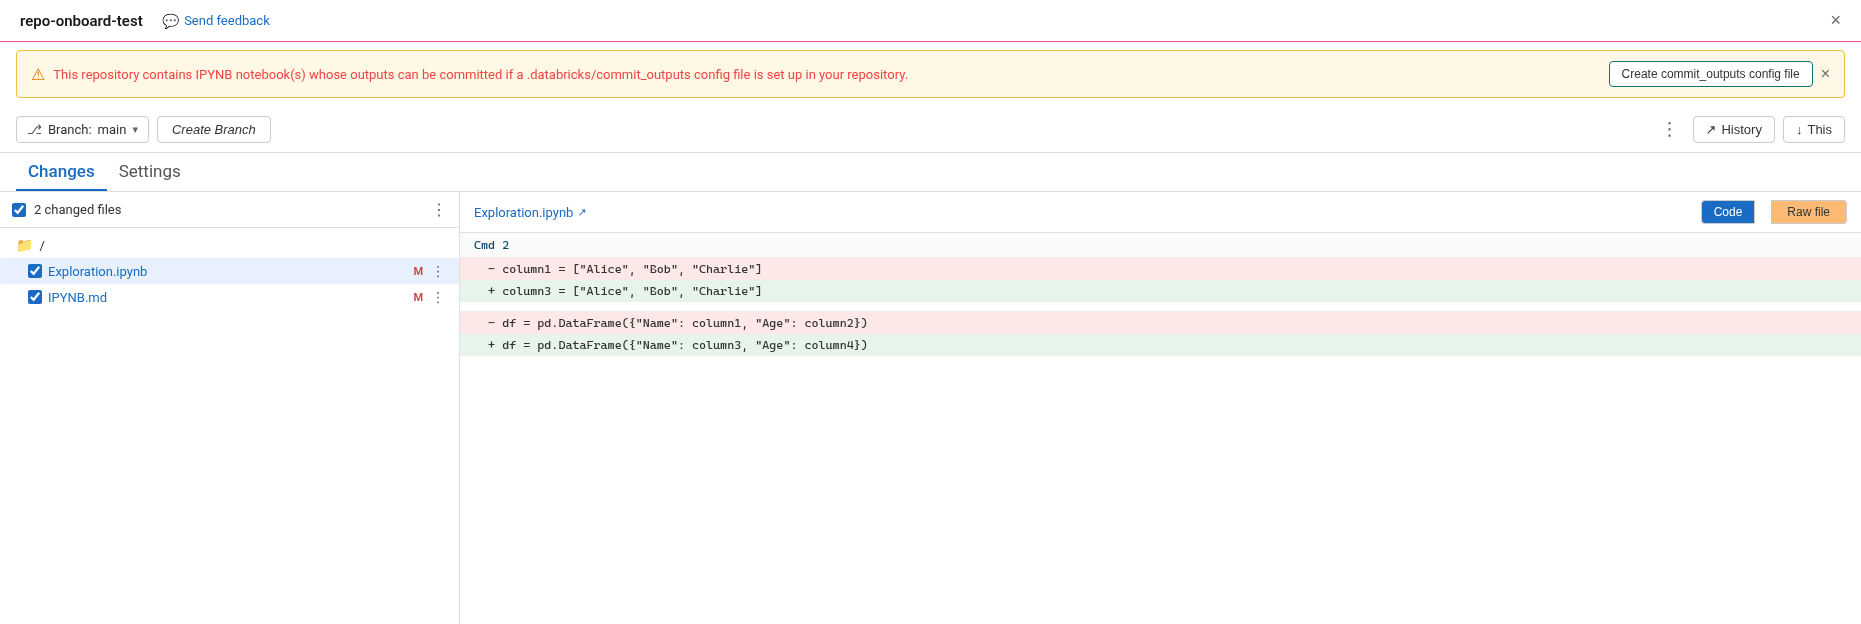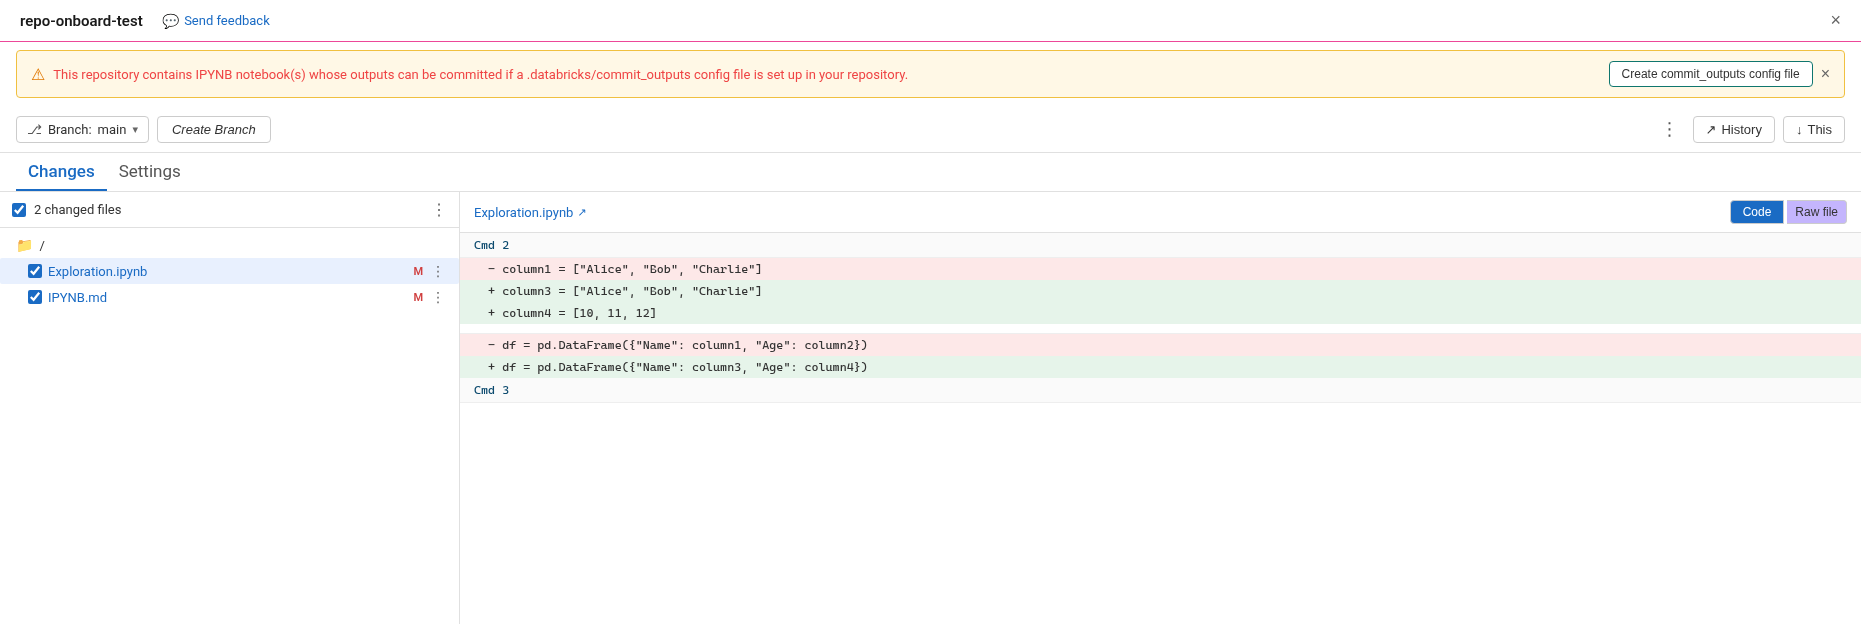--- a/index.html
+++ b/index.html
@@ -55,23 +55,23 @@
     .file-checkbox { width: 14px; height: 14px; accent-color: #1a6bc4; }
     .file-name { flex: 1; color: #1a6bc4; }
     .file-status { font-size: 11px; color: #d04040; font-weight: 600; margin-left: auto; }
     .file-item-more { background: none; border: none; cursor: pointer; font-size: 14px; color: #666; padding: 0 2px; }
 
     
     .right-panel { flex: 1; display: flex; flex-direction: column; overflow: hidden; }
     .right-panel-header { display: flex; align-items: center; padding: 8px 14px; border-bottom: 1px solid #e0e0e0; gap: 8px; }
     .file-link { color: #1a6bc4; font-size: 13px; text-decoration: none; display: flex; align-items: center; gap: 4px; cursor: pointer; }
     .external-link-icon { font-size: 11px; }
-    .right-panel-actions { margin-left: auto; display: flex; gap: 3px; }
+    .right-panel-actions { margin-left: auto; display: flex; gap: 16px; }
     .code-btn { border: 1px solid #ccc; border-radius: 4px 0 0 4px; padding: 4px 12px; font-size: 12px; cursor: pointer; background: #1a6bc4; color: #fff; }
-    .raw-btn { border: 1px solid #ccc; border-left: none; border-radius: 0 4px 4px 0; padding: 4px 8px; font-size: 12px; cursor: pointer; background: #c4b5fd; color: #333; }
+    .raw-btn { border: 1px solid #ccc; border-left: none; border-radius: 0 4px 4px 0; padding: 4px 16px; font-size: 12px; cursor: pointer; background: #fdba74; color: #333; }
 
     
     .code-content { flex: 1; overflow-y: auto; font-family: "SF Mono", Monaco, "Cascadia Code", monospace; font-size: 12px; }
     .cmd-label { padding: 5px 14px; font-size: 12px; color: #0c4a6e; background: #fafafa; border-bottom: 1px solid #eee; }
     .diff-line { padding: 2px 14px; white-space: pre; line-height: 1.5; }
     .diff-removed { background: #fde8e8; color: #333; }
     .diff-added { background: #e6f4ea; color: #333; }
     .diff-neutral { background: #fff; color: #333; }
     .cmd-spacer { height: 10px; background: #fff; border-bottom: 1px solid #eee; }
   </style>
@@ -159,22 +159,20 @@
       </a>
       <div class="right-panel-actions">
         <button class="code-btn">Code</button>
         <button class="raw-btn">Raw file</button>
       </div>
     </div>
     <div class="code-content">
       <div class="cmd-label">Cmd  2</div>
       <div class="diff-line diff-removed">  - column1 = ["Alice", "Bob", "Charlie"]</div>
       <div class="diff-line diff-added">  + column3 = ["Alice", "Bob", "Charlie"]</div>
-      <div class="diff-line diff-added">  + column4 = [10, 11, 12]</div>
       <div class="cmd-spacer"></div>
       <div class="diff-line diff-removed">  - df = pd.DataFrame({"Name": column1, "Age": column2})</div>
       <div class="diff-line diff-added">  + df = pd.DataFrame({"Name": column3, "Age": column4})</div>
-      <div class="cmd-label">Cmd  3</div>
       <div class="diff-line diff-neutral"></div>
     </div>
   </div>
 
 </div>
 
 </body></html>

